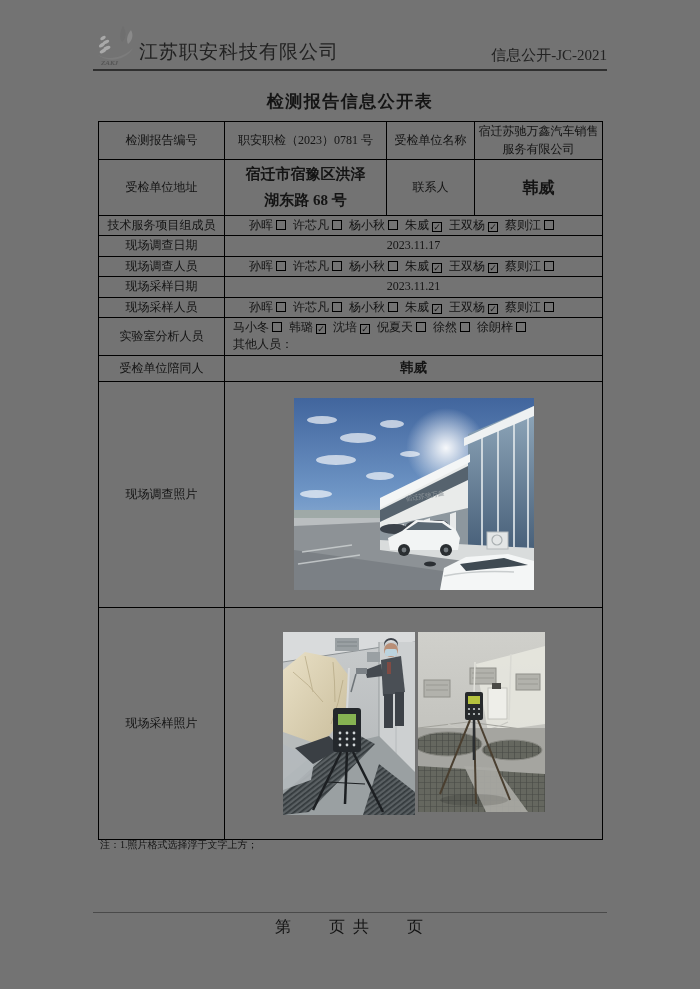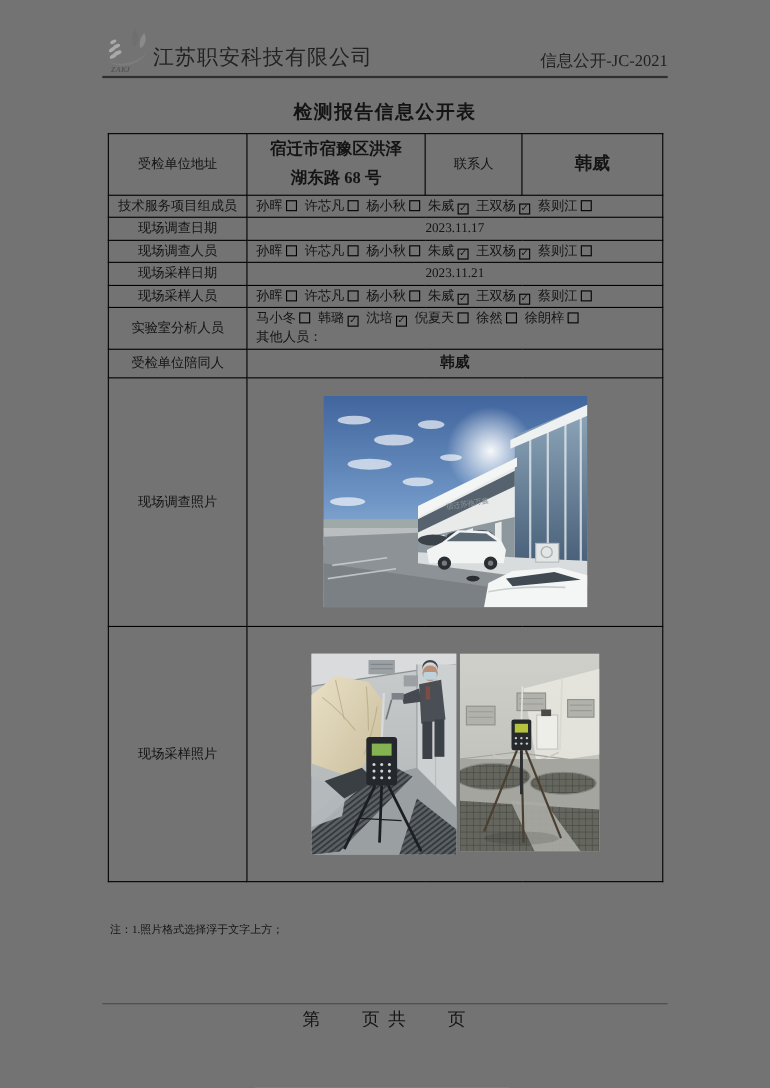--- a/index.html
+++ b/index.html
@@ -23,21 +23,21 @@
     position: absolute; left: 0; top: 90px; width: 100%;
     text-align: center; font-size: 17px; font-weight: bold; letter-spacing: 1.5px;
   }
   
   table.report { position: absolute; left: 98px; top: 121px; border-collapse: collapse; table-layout: fixed; }
   td {
     border: 1.5px solid #000; font-size: 12px; text-align: center;
     vertical-align: middle; padding: 1px 3px; line-height: 1.45;
   }
   td.label-cell { padding: 1px 2px; }
-  td.people-cell { text-align: left; padding-left: 8px; }
+  td.people-cell { text-align: left; padding-left: 24px; }
   .person { margin-right: 7px; white-space: nowrap; }
   .cb {
     display: inline-block; width: 10px; height: 10px; border: 1.3px solid #000;
     margin-left: 3px; vertical-align: -1px; font-size: 9px; line-height: 8px;
     text-align: center; font-family: "DejaVu Sans", sans-serif;
   }
   .big-bold { font-weight: bold; font-size: 15px; line-height: 1.7; }
   .contact-bold { font-weight: bold; font-size: 16px; }
   .escort-bold { font-weight: bold; font-size: 13.5px; }
   .addr-cell { padding: 2px 16px; }
@@ -79,20 +79,26 @@
   <div class="page-title">检测报告信息公开表</div>
 
   <table class="report">
     <colgroup>
         <col style="width:126px">
         <col style="width:162px">
         <col style="width:88px">
         <col style="width:128px">
       </colgroup>
     <tbody>
+        <tr style="height:38px">
+      <td class="label-cell">检测报告编号</td>
+      <td>职安职检（2023）0781 号</td>
+      <td class="label-cell">受检单位名称</td>
+      <td>宿迁苏驰万鑫汽车销售服务有限公司</td>
+    </tr>
     <tr style="height:52px">
       <td class="label-cell">受检单位地址</td>
       <td class="big-bold addr-cell">宿迁市宿豫区洪泽湖东路 68 号</td>
       <td class="label-cell">联系人</td>
       <td class="contact-bold">韩威</td>
     </tr>
     <tr style="height:19px">
       <td class="label-cell">技术服务项目组成员</td>
       <td class="people-cell" colspan="3"><span class="person"><span>孙晖</span><span class="cb"></span></span><span class="person"><span>许芯凡</span><span class="cb"></span></span><span class="person"><span>杨小秋</span><span class="cb"></span></span><span class="person"><span>朱威</span><span class="cb">✓</span></span><span class="person"><span>王双杨</span><span class="cb">✓</span></span><span class="person"><span>蔡则江</span><span class="cb"></span></span></td>
     </tr>

